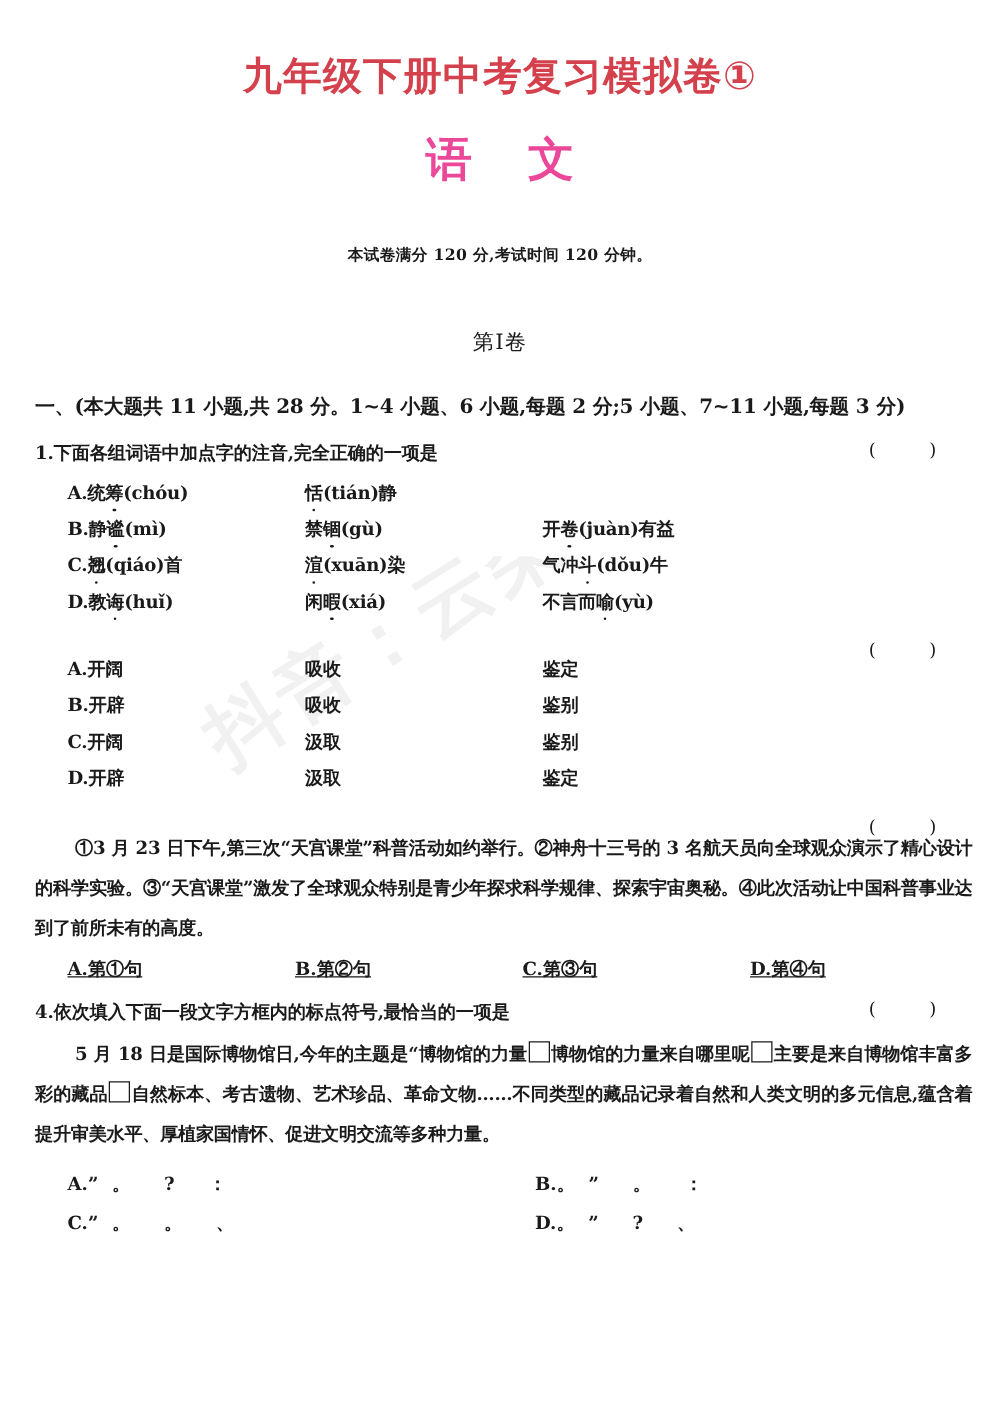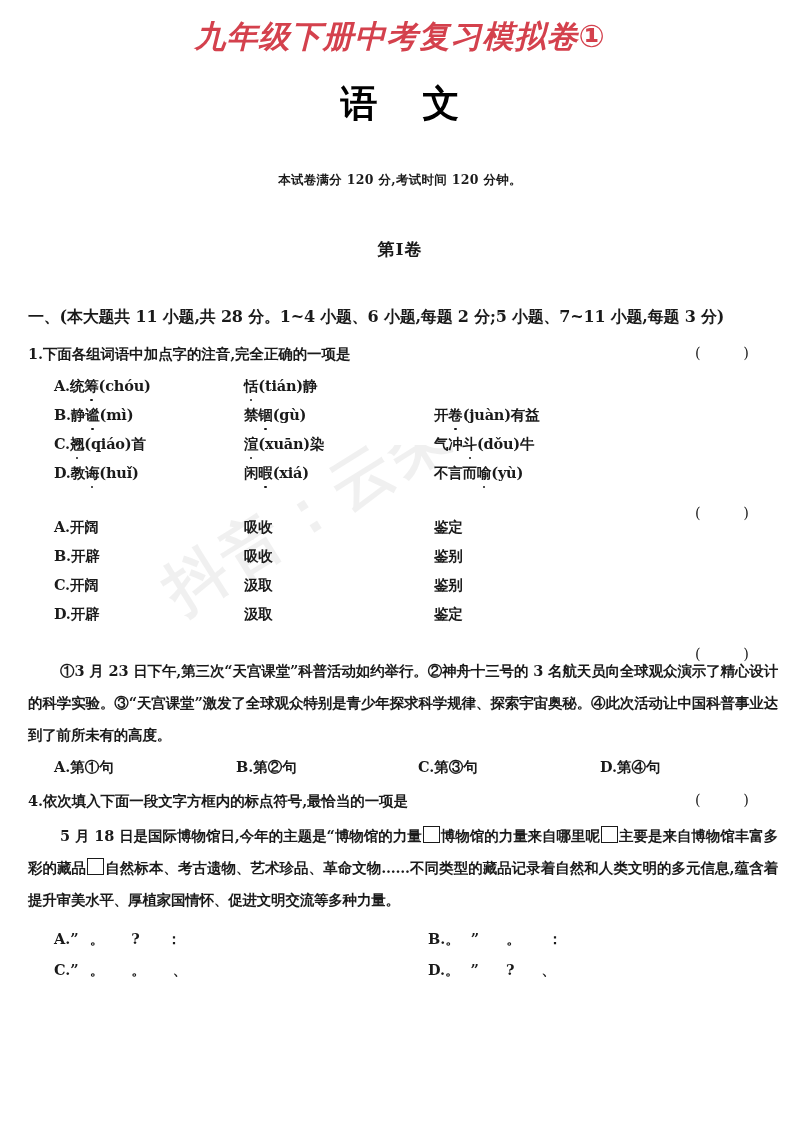--- a/index.html
+++ b/index.html
@@ -52,48 +52,47 @@
   .content { position: relative; z-index: 2; }
 
   
   .doc-title {
     text-align: center;
     color: #d4414d;
     font-size: 31px;
     font-weight: 700;
     letter-spacing: 1px;
     margin: 0;
-    padding-top: 16px;
+    padding-top: 40px;
     font-family: "DejaVu Sans", "Liberation Sans", sans-serif;
-    font-style: italic;
   }
   .subject-title {
     text-align: center;
     font-size: 37px;
     font-weight: 700;
     letter-spacing: 16px;
     margin: 0;
     padding-top: 21px;
     padding-left: 16px;
-    color: #000000;
+    color: #ec4899;
     font-family: "DejaVu Sans", "Liberation Sans", sans-serif;
   }
   .exam-note {
     text-align: center;
     font-size: 12.5px;
     font-weight: 700;
     margin: 16px;
     padding-top: 27px;
     letter-spacing: 0.3px;
   }
   .paper-part {
     text-align: center;
     font-size: 17px;
-    font-weight: 700;
-    margin: 16px;
+    font-weight: 400;
+    margin: 0;
     padding-top: 33px;
     letter-spacing: 1px;
   }
 
   
   .block { padding-left: 28px; padding-right: 22px; }
 
   .section-head {
     font-size: 16px;
     font-weight: 700;
@@ -144,21 +143,21 @@
   .opt-row2 .cell { width: 374px; flex: 0 0 auto; white-space: nowrap; }
   .punct { letter-spacing: 11px; }
 
   
   .opt-row4 {
     display: flex;
     font-size: 14.5px;
     font-weight: 700;
     padding: 6px 0 2px 26px;
   }
-  .opt-row4 .cell { width: 182px; flex: 0 0 auto; white-space: nowrap; }
+  .opt-row4 .cell { width: 182px; flex: 0 0 auto; white-space: nowrap; text-decoration: underline; }
 
   
   .dotchar { position: relative; display: inline-block; }
   .dotchar::after {
     content: "";
     position: absolute;
     left: 50%;
     bottom: -5px;
     width: 2.5px;
     height: 2.5px;

